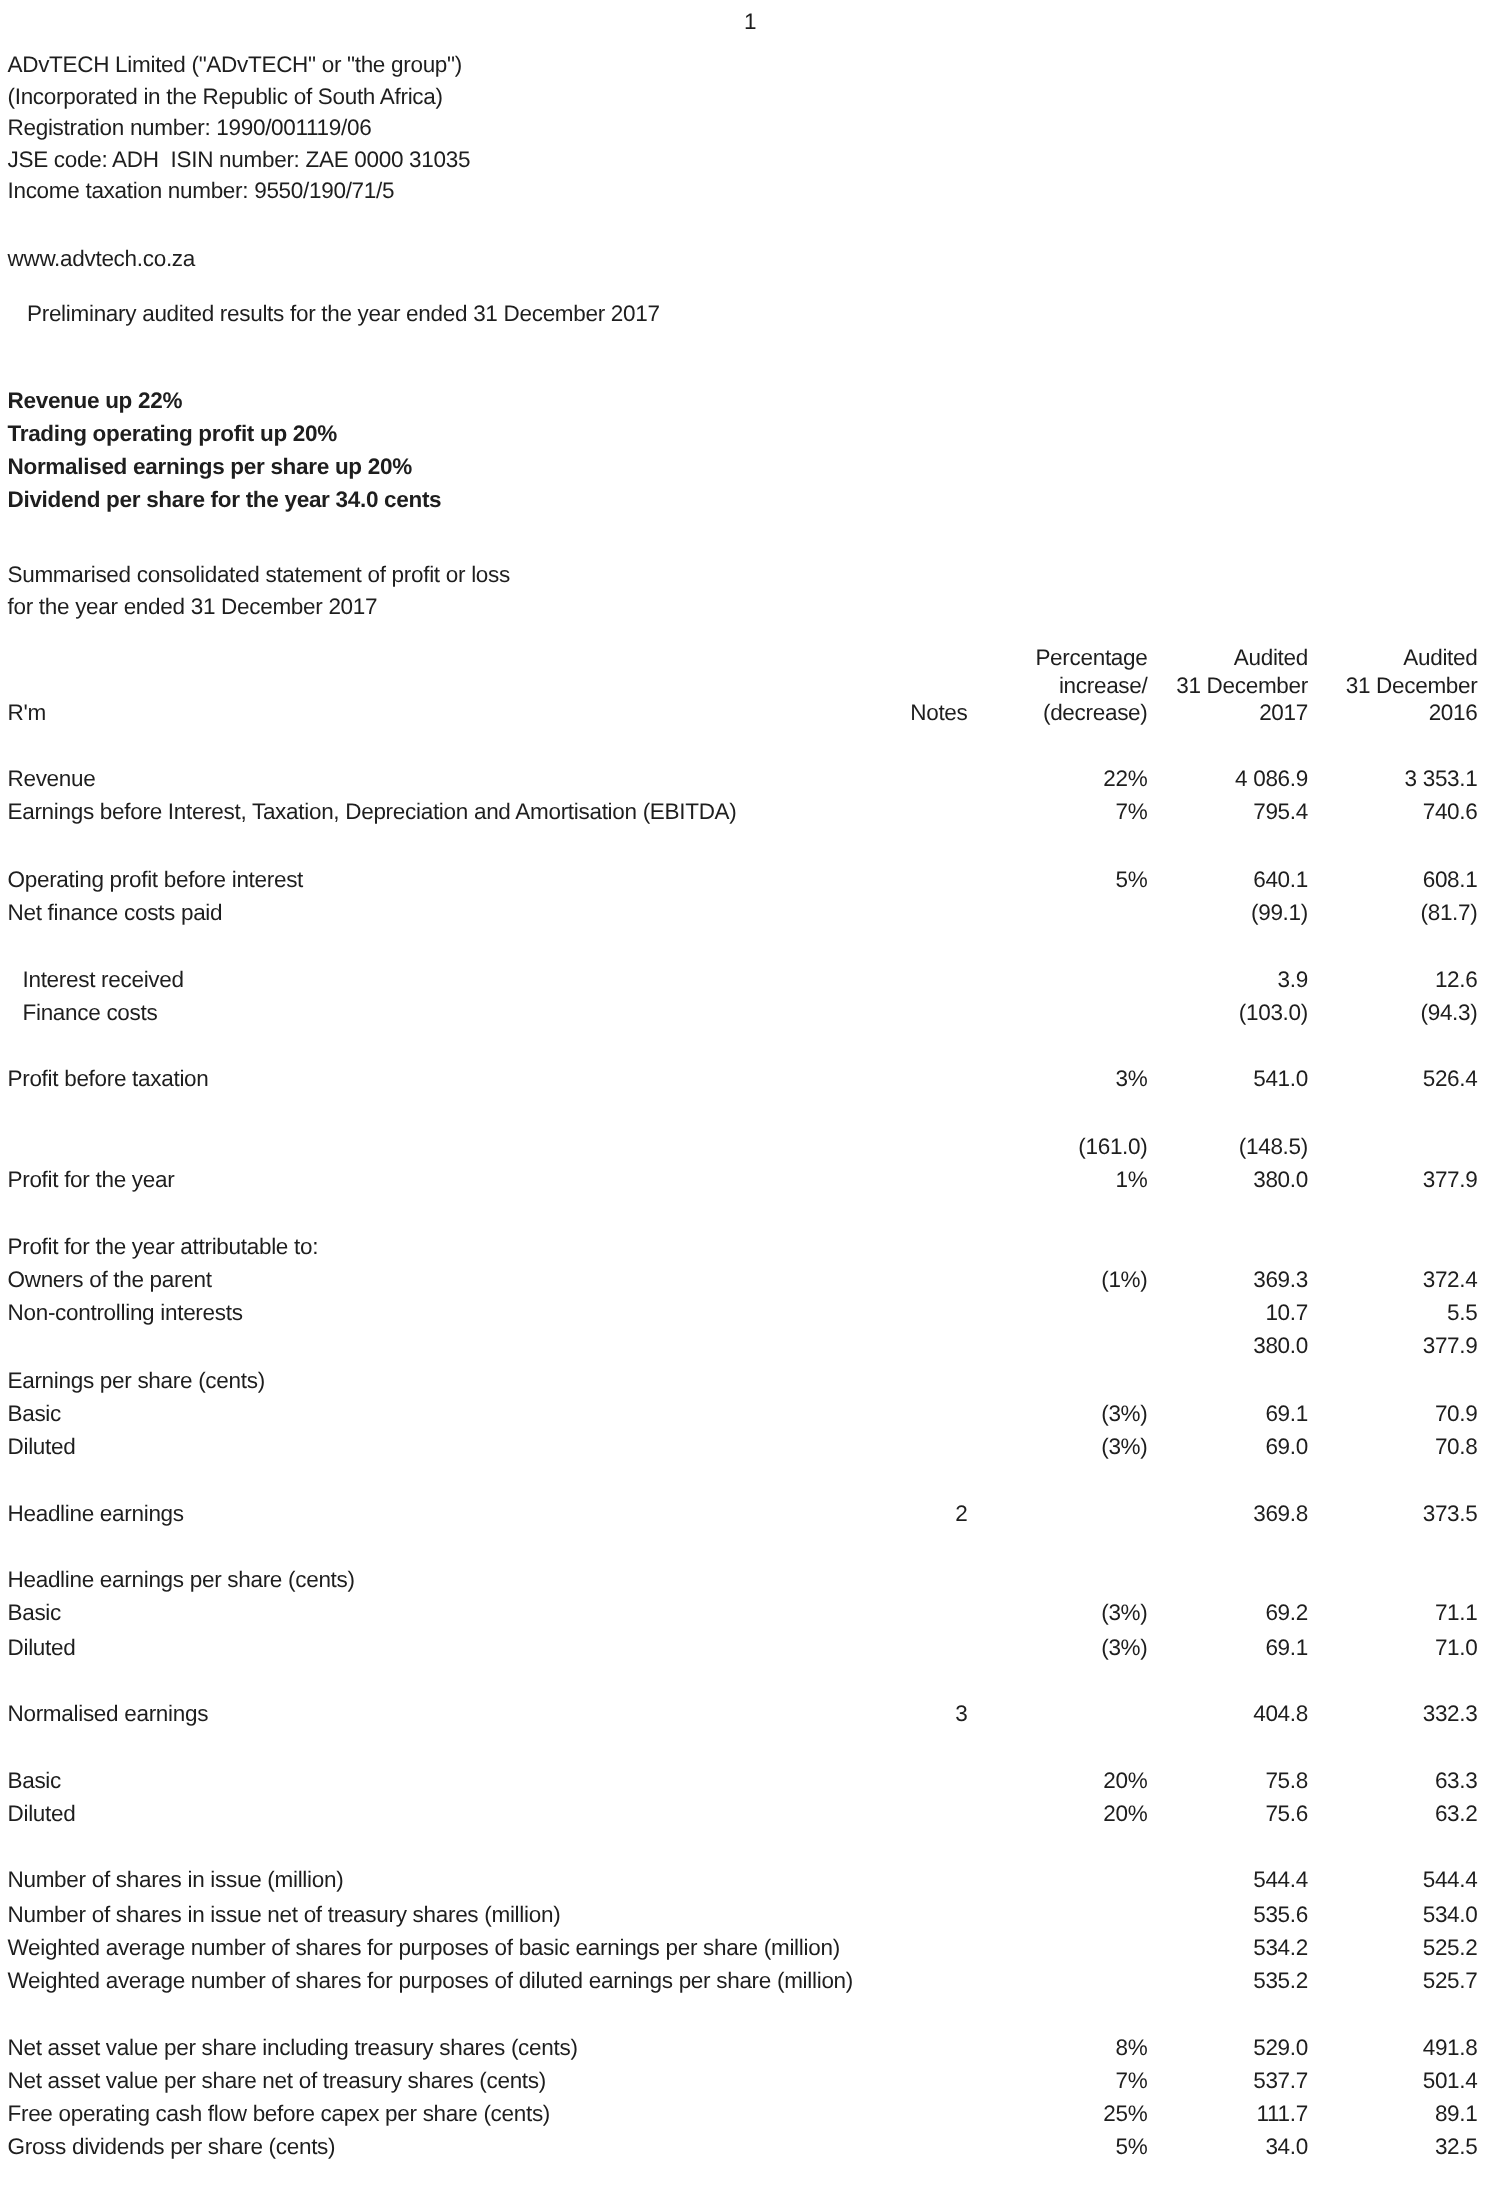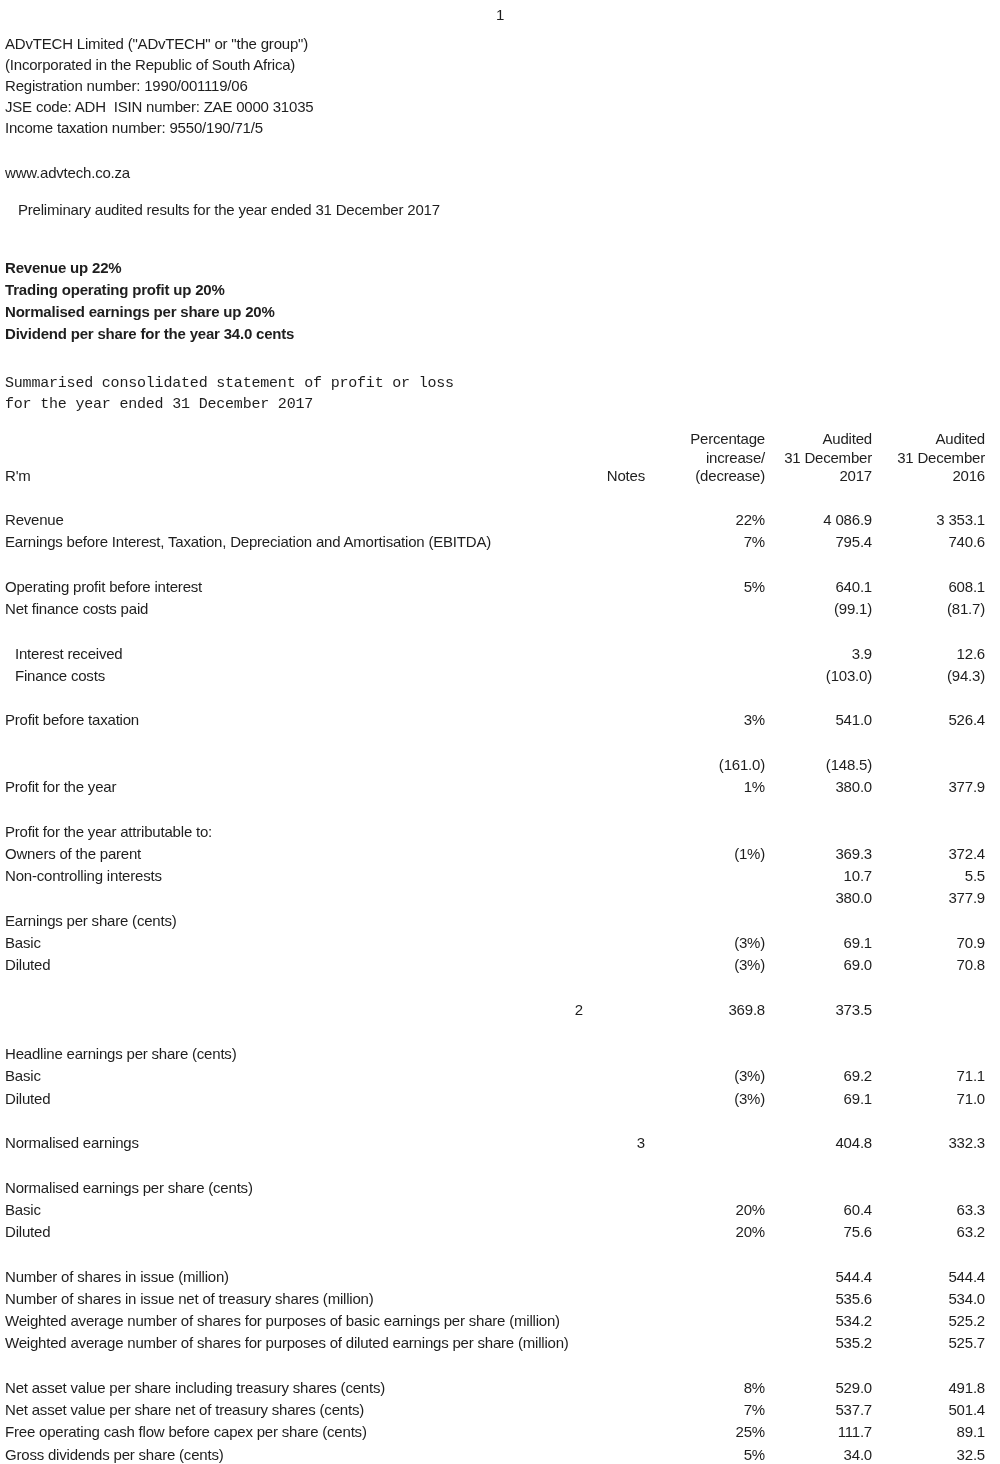--- a/index.html
+++ b/index.html
@@ -16,21 +16,21 @@
   }
   .abs { position: absolute; }
   .doc-line { white-space: pre-wrap; }
 
   .page-num { top: 6px; left: 0; width: 100%; text-align: center; }
 
   .company   { top: 33px;  left: 5px; line-height: 21px; }
   .website   { top: 164px; left: 5px; }
   .rep-title { top: 201px; left: 18px; }
   .highlights{ top: 257px; left: 5px; line-height: 22px; font-weight: bold; }
-  .stmt-title{ top: 373px; left: 5px; line-height: 21px; font-family: Liberation Mono, monospace; }
+  .stmt-title{ top: 373px; left: 5px; line-height: 21px; }
 
   .grid-cols {
     display: grid;
     grid-template-columns: 578px 62px 120px 107px 113px;
   }
   .thead {
     top: 430px; left: 5px; width: 980px;
     align-items: end;
     line-height: 18.5px;
   }
@@ -203,20 +203,21 @@
       </div>
       <div class="row grid-cols">
         <div class="c label">Diluted</div>
         <div class="c num"></div>
         <div class="c num">(3%)</div>
         <div class="c num">69.0</div>
         <div class="c num">70.8</div>
       </div>
       <div class="row"></div>
       <div class="row grid-cols">
+        <div class="c label">Headline earnings</div>
         <div class="c num">2</div>
         <div class="c num"></div>
         <div class="c num">369.8</div>
         <div class="c num">373.5</div>
       </div>
       <div class="row"></div>
       <div class="row grid-cols">
         <div class="c label">Headline earnings per share (cents)</div>
         <div class="c num"></div>
         <div class="c num"></div>
@@ -240,31 +241,24 @@
       <div class="row"></div>
       <div class="row grid-cols">
         <div class="c label">Normalised earnings</div>
         <div class="c num">3</div>
         <div class="c num"></div>
         <div class="c num">404.8</div>
         <div class="c num">332.3</div>
       </div>
       <div class="row"></div>
       <div class="row grid-cols">
-        <div class="c label">Normalised earnings per share (cents)</div>
-        <div class="c num"></div>
-        <div class="c num"></div>
-        <div class="c num"></div>
-        <div class="c num"></div>
-      </div>
-      <div class="row grid-cols">
         <div class="c label">Basic</div>
         <div class="c num"></div>
         <div class="c num">20%</div>
-        <div class="c num">60.4</div>
+        <div class="c num">75.8</div>
         <div class="c num">63.3</div>
       </div>
       <div class="row grid-cols">
         <div class="c label">Diluted</div>
         <div class="c num"></div>
         <div class="c num">20%</div>
         <div class="c num">75.6</div>
         <div class="c num">63.2</div>
       </div>
       <div class="row"></div>

